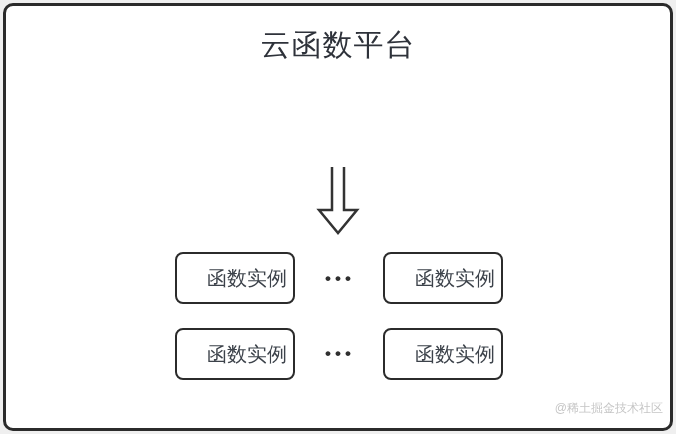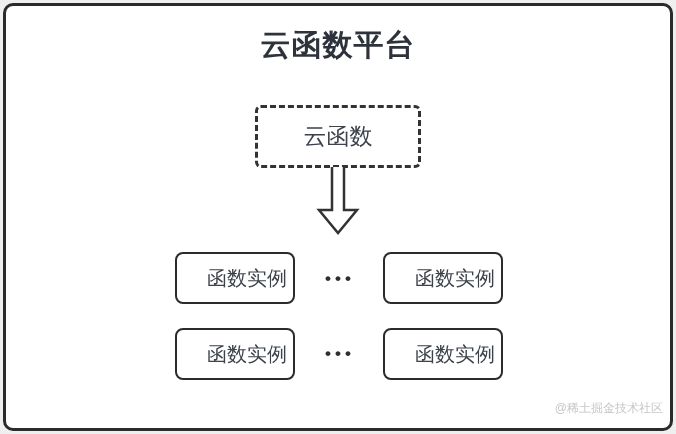--- a/index.html
+++ b/index.html
@@ -22,21 +22,21 @@
     border-radius: 10px;
     box-sizing: border-box;
   }
   .title {
     position: absolute;
     left: 0; top: 28px;
     width: 100%;
     text-align: center;
     font-size: 30px;
     line-height: 34px;
-    font-weight: bold;
+    font-weight: normal;
     letter-spacing: 1px;
     color: var(--title-color, #2e323a);
   }
   .dashed-box {
     position: absolute;
     left: 255px; top: 105px;
     width: 166px; height: 63px;
     box-sizing: border-box;
     border: 3px dashed var(--box-border, #333333);
     border-radius: 6px;
@@ -92,23 +92,20 @@
 </style>
 </head>
 <body>
 
 <div class="stage">
 
   <div class="frame"></div>
 
   <div class="title">云函数平台</div>
 
-  <div class="dashed-box">
-    <span>云函数</span>
-  </div>
 
   <svg class="arrow" width="44" height="68" viewBox="0 0 44 68" xmlns="http://www.w3.org/2000/svg">
     <path d="M16 0 L16 43 L3 43 L22 66 L41 43 L28 43 L28 0" fill="#ffffff" stroke="#333333" stroke-width="2.5" stroke-linejoin="miter"></path>
   </svg>
 
   <div class="inst-box r1 cl">
     <span>函数实例</span>
   </div>
 
   <div class="dots d1">•••</div>

